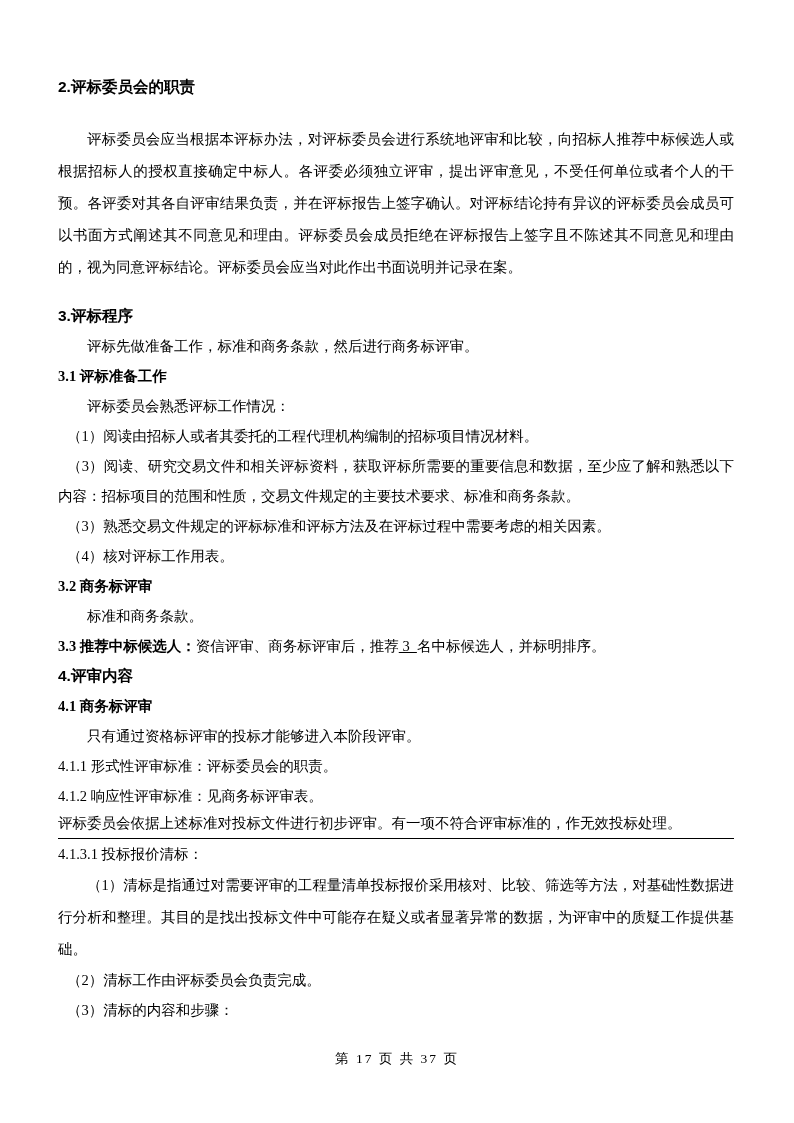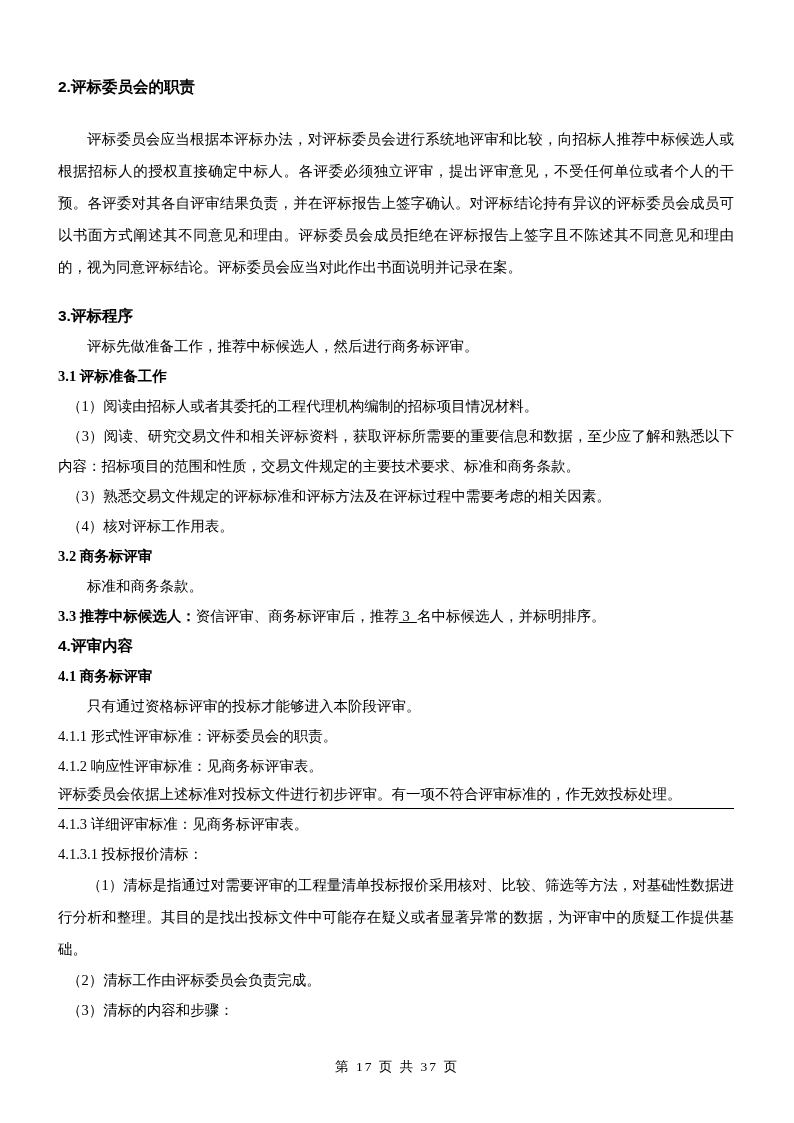--- a/index.html
+++ b/index.html
@@ -72,47 +72,49 @@
   
   .u-full {
     margin-left: 36px;
     line-height: 26px;
     padding-bottom: 1px;
     border-bottom: 1.5px solid #000;
     margin-top: 2px;
     margin-bottom: 2px;
     white-space: nowrap;
     text-align: left !important;
+    font-family: Liberation Mono, monospace;
   }
   .footer {
     position: absolute;
     left: 0;
-    bottom: 48px;
+    bottom: 56px;
     width: 100%;
     text-align: center;
     font-size: 13.5px;
     line-height: 16px;
     letter-spacing: 2px;
   }
 </style>
 </head>
 <body>
 
 <div class="page">
 
   <p class="h1 gap-after">2.评标委员会的职责</p>
 
   <p class="para tall">评标委员会应当根据本评标办法，对评标委员会进行系统地评审和比较，向招标人推荐中标候选人或根据招标人的授权直接确定中标人。各评委必须独立评审，提出评审意见，不受任何单位或者个人的干预。各评委对其各自评审结果负责，并在评标报告上签字确认。对评标结论持有异议的评标委员会成员可以书面方式阐述其不同意见和理由。评标委员会成员拒绝在评标报告上签字且不陈述其不同意见和理由的，视为同意评标结论。评标委员会应当对此作出书面说明并记录在案。</p>
 
   <p class="h1 gap-before">3.评标程序</p>
 
-  <p class="para">评标先做准备工作，推荐中标候选人，然后进行商务标评审。</p>
+  <p class="para">评标先做准备工作，标准和商务条款，然后进行商务标评审。</p>
 
   <p class="h2">3.1 评标准备工作</p>
 
+  <p class="para">评标委员会熟悉评标工作情况：</p>
 
   <p class="list-item">（1）阅读由招标人或者其委托的工程代理机构编制的招标项目情况材料。</p>
 
   <p class="list-item">（3）阅读、研究交易文件和相关评标资料，获取评标所需要的重要信息和数据，至少应了解和熟悉以下内容：招标项目的范围和性质，交易文件规定的主要技术要求、标准和商务条款。</p>
 
   <p class="list-item">（3）熟悉交易文件规定的评标标准和评标方法及在评标过程中需要考虑的相关因素。</p>
 
   <p class="list-item">（4）核对评标工作用表。</p>
 
   <p class="h2">3.2 商务标评审</p>
@@ -128,21 +130,20 @@
   <p class="h2">4.1 商务标评审</p>
 
   <p class="para">只有通过资格标评审的投标才能够进入本阶段评审。</p>
 
   <p class="clause">4.1.1 形式性评审标准：评标委员会的职责。</p>
 
   <p class="clause">4.1.2 响应性评审标准：见商务标评审表。</p>
 
   <p class="u-full">评标委员会依据上述标准对投标文件进行初步评审。有一项不符合评审标准的，作无效投标处理。</p>
 
-  <p class="clause">4.1.3 详细评审标准：见商务标评审表。</p>
 
   <p class="clause">4.1.3.1 投标报价清标：</p>
 
   <p class="para tall">（1）清标是指通过对需要评审的工程量清单投标报价采用核对、比较、筛选等方法，对基础性数据进行分析和整理。其目的是找出投标文件中可能存在疑义或者显著异常的数据，为评审中的质疑工作提供基础。</p>
 
   <p class="list-item">（2）清标工作由评标委员会负责完成。</p>
 
   <p class="list-item">（3）清标的内容和步骤：</p>
 
   <div class="footer">

